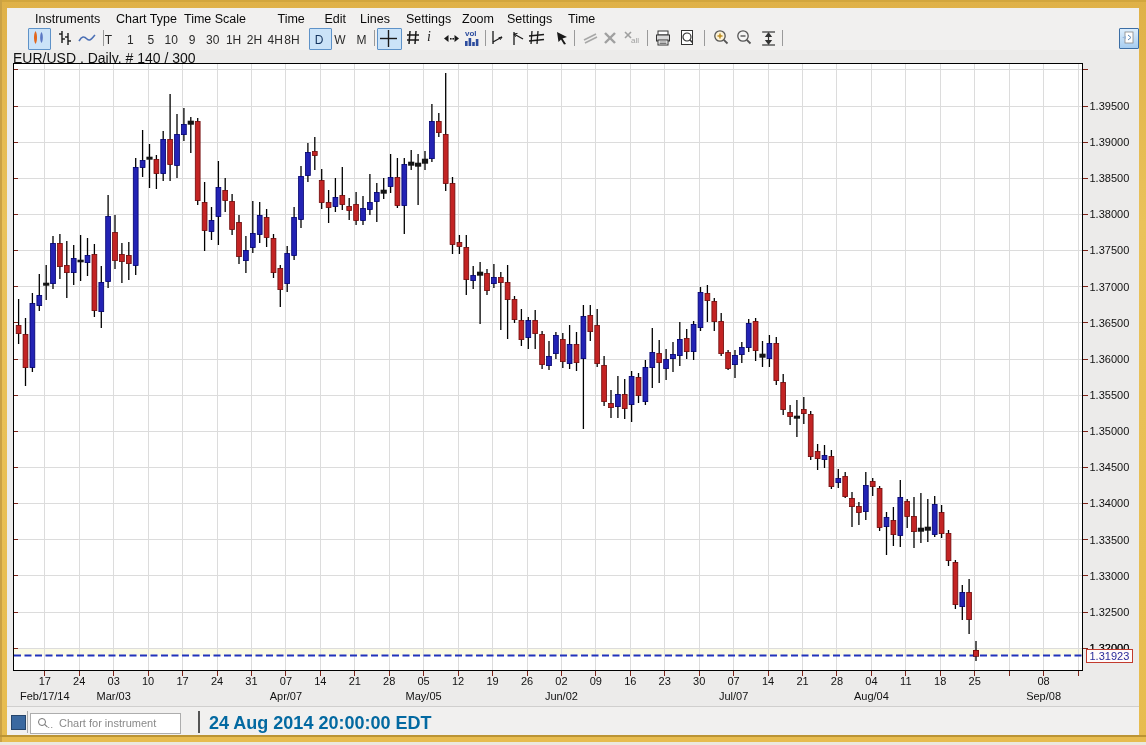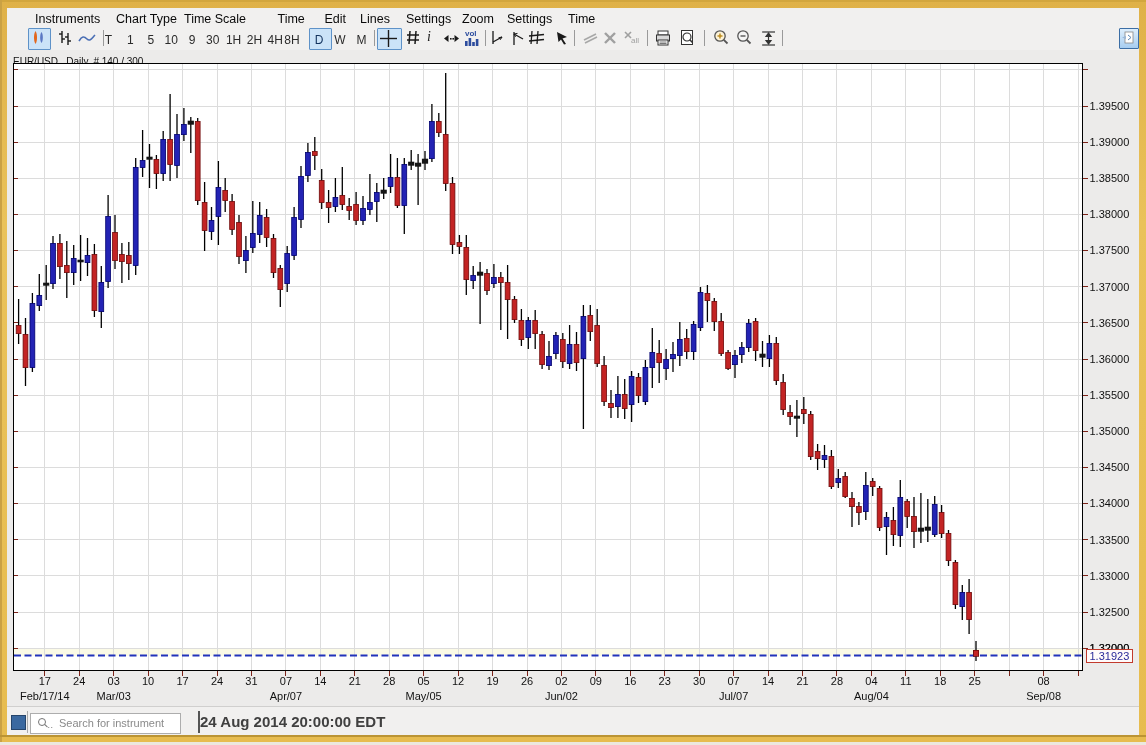--- a/index.html
+++ b/index.html
@@ -12,31 +12,31 @@
 #content{position:absolute;left:7px;top:8px;width:1132px;height:727px;background:#f0efee}
 #menubar{position:absolute;left:0;top:0;width:1146px;height:745px}
 #menubarbg{position:absolute;left:7px;top:8px;width:1132px;height:19px;background:#f1f0ef}
 .mi{position:absolute;top:11.5px;font-size:12.5px;font-weight:normal;color:#0a0a0a}
 #toolbar{position:absolute;left:0;top:0;width:1146px;height:745px;pointer-events:none}
 #toolbarbg{position:absolute;left:7px;top:27px;width:1132px;height:23px;background:#f1f0ef}
 .selbtn{position:absolute;background:#cbe3f8;border:1px solid #5e92c8;border-radius:1px}
 .tsep{position:absolute;top:30px;width:1px;height:16px;background:#9a9a9a}
 .tftxt{position:absolute;top:32.5px;width:24px;text-align:center;font-size:12px;color:#2b2b2b}
 #chartzone{position:absolute;left:7px;top:50px;width:1132px;height:656px;background:#ecebea}
-#charttitle{position:absolute;left:6px;top:6px;font-size:10px;color:#111}
+#charttitle{position:absolute;left:6px;top:0;font-size:14px;color:#111}
 #statusbar{position:absolute;left:7px;top:706px;width:1132px;height:29px;background:#f1f0ef;border-top:1px solid #d0cfce}
 #bluesq{position:absolute;left:3.5px;top:8px;width:13px;height:13px;background:#3b69a0;border:1px solid #26456b}
 #ssep1{position:absolute;left:20px;top:4px;width:1px;height:22px;background:#aaa}
 #searchbox{position:absolute;left:23px;top:5.5px;width:149px;height:19px;background:#fff;border:1px solid #adadad}
 #mag{position:absolute;left:7px;top:4.5px;width:6px;height:6px;border:1.3px solid #757575;border-radius:50%}
 #maghandle{position:absolute;left:13px;top:11px;width:3.5px;height:1.4px;background:#757575;transform:rotate(45deg)}
 #magdots{position:absolute;left:16.5px;top:6.5px;font-size:9px;color:#757575;letter-spacing:0.5px}
 #searchtext{position:absolute;left:28px;top:3.5px;font-size:11px;color:#8a8a8a}
 #ssep2{position:absolute;left:191px;top:4px;width:2px;height:22px;background:#555}
-#stime{position:absolute;left:193px;top:6px;font-size:15px;font-weight:bold;color:#404040}
+#stime{position:absolute;left:202px;top:6px;font-size:18px;font-weight:bold;color:#0369a1}
 </style>
 </head>
 <body>
 <div id="win"></div>
 <div id="winTopEdge"></div>
 <div id="winL"></div>
 <div id="content"></div>
 <div id="menubarbg"></div>
 <div id="menubar">
     <div class="mi" style="left:35px">Instruments</div>
@@ -682,19 +682,19 @@
 <rect x="1086.5" y="649.5" width="45.5" height="12.5" fill="#fffafa" stroke="#c23a2d" stroke-width="1"></rect>
 <text x="1089.5" y="659.5" font-family="Liberation Sans, sans-serif" font-size="11" fill="#2a2a99">1.31923</text>
 </svg>
 <div id="statusbar">
 <div id="bluesq"></div>
 <div id="ssep1"></div>
 <div id="searchbox">
       <div id="mag"></div>
       <div id="maghandle"></div>
       <div id="magdots">..</div>
-      <div id="searchtext">Search for instrument</div>
+      <div id="searchtext">Chart for instrument</div>
     </div>
 <div id="ssep2"></div>
 <div id="stime">24 Aug 2014 20:00:00 EDT</div>
 </div>
 <div id="botline"></div>
 <div id="botlight"></div>
 
 </body></html>

